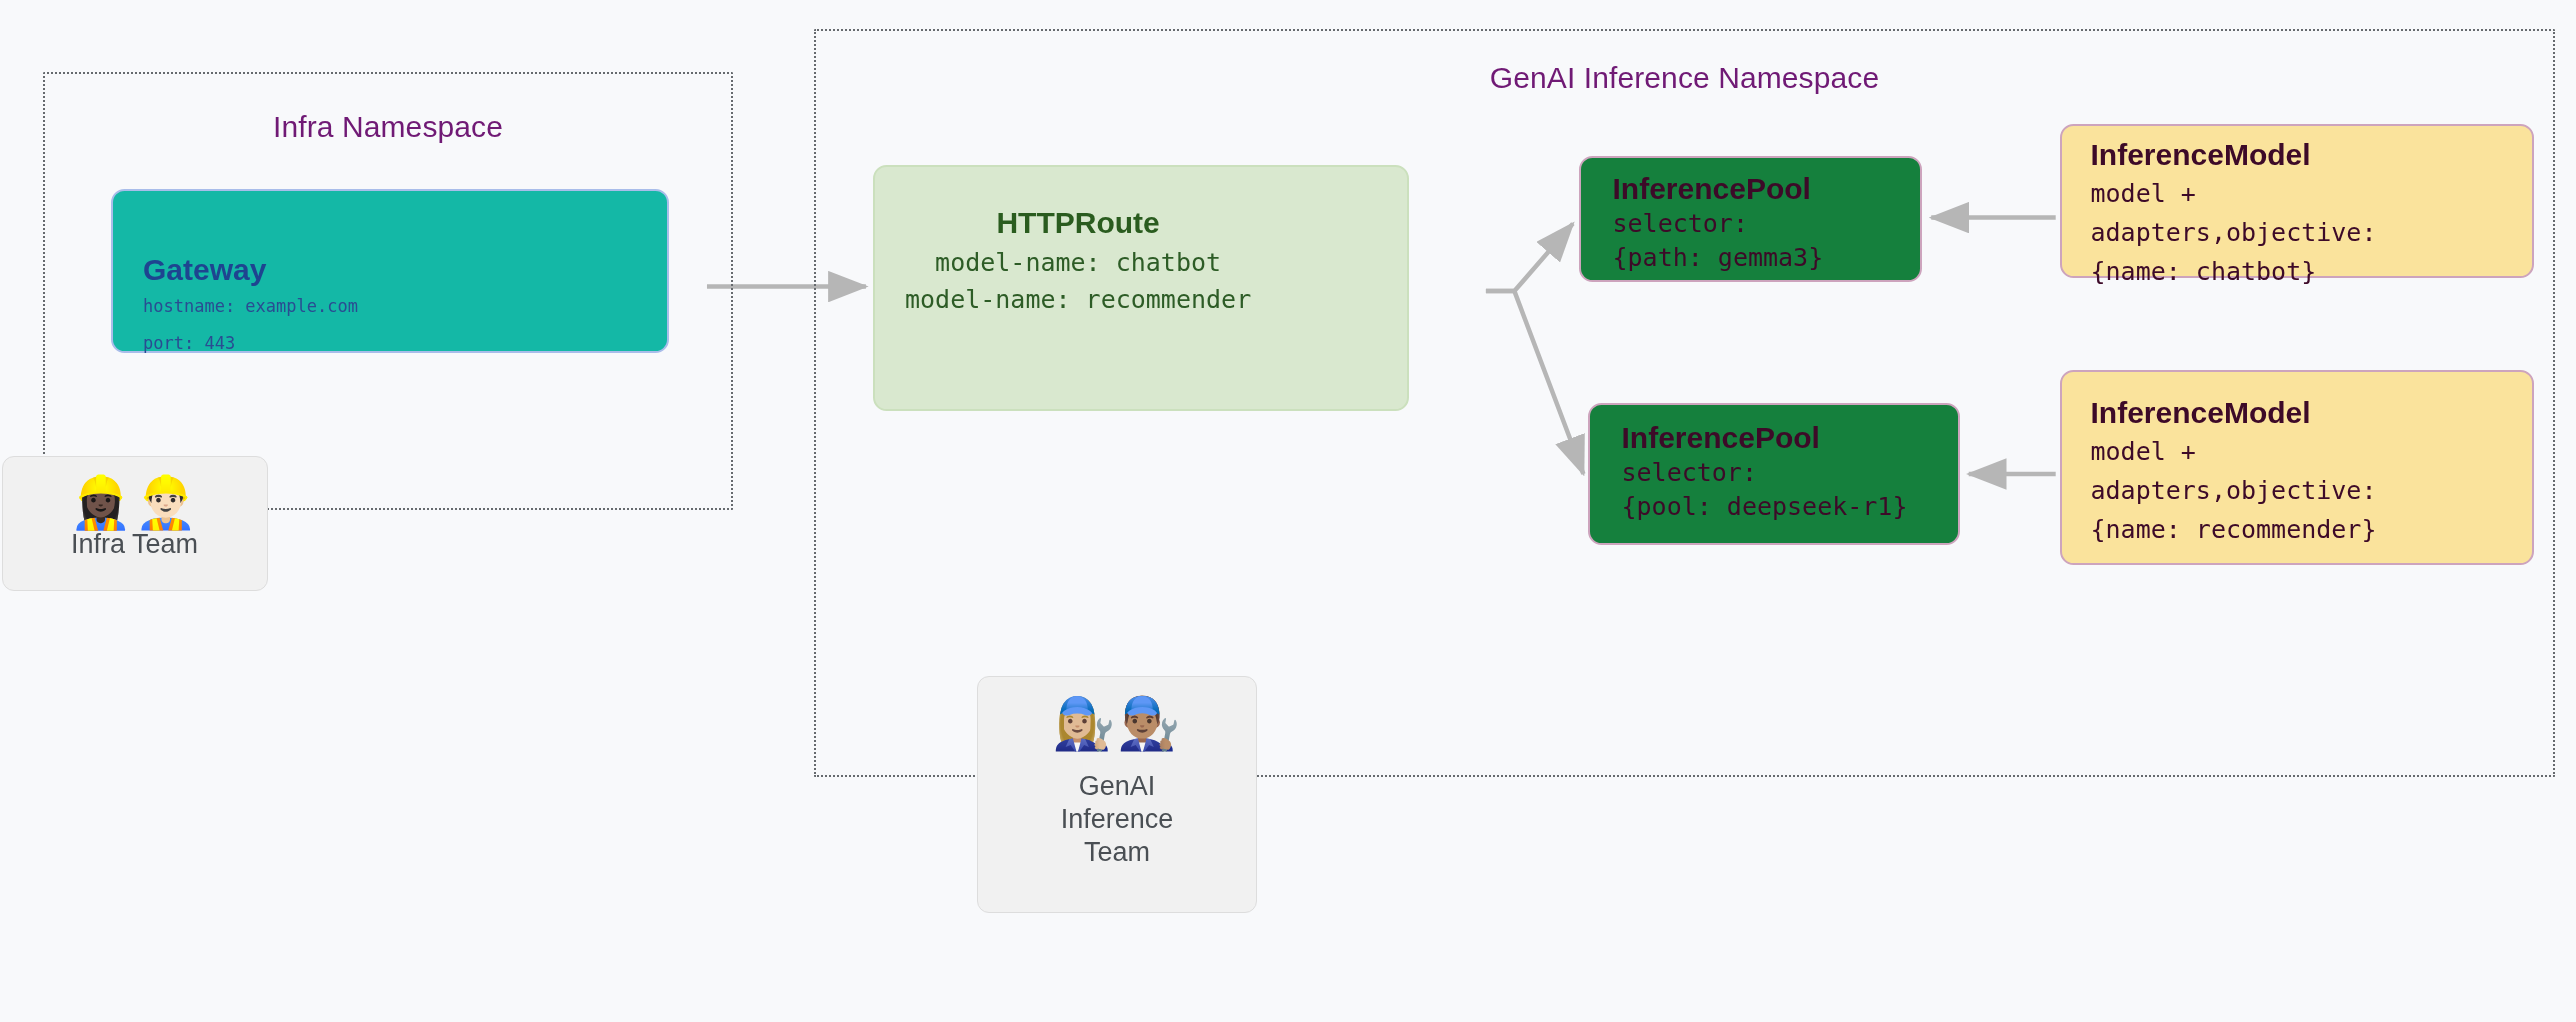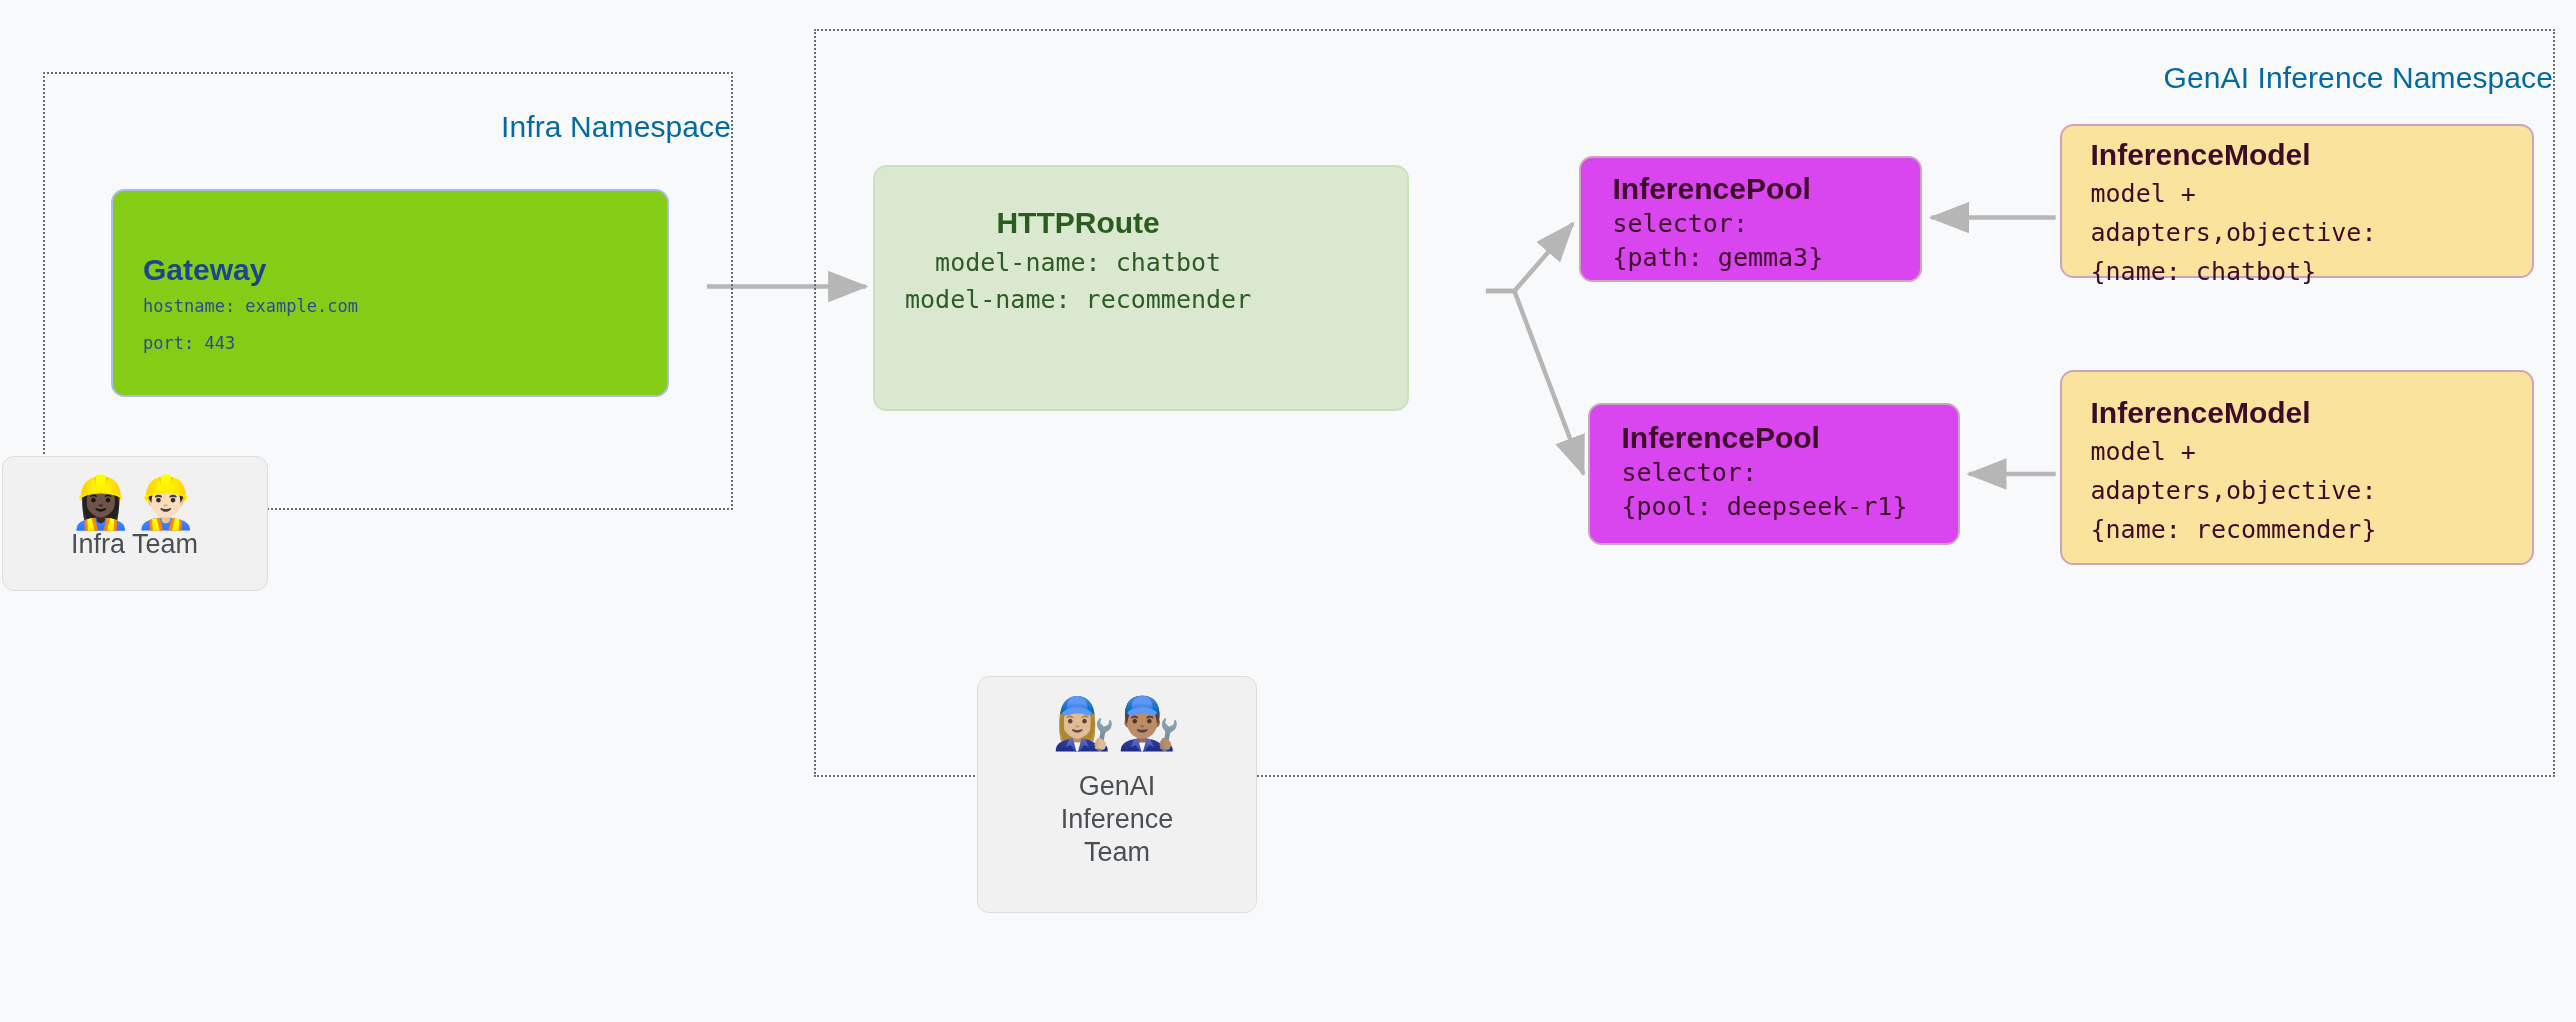--- a/index.html
+++ b/index.html
@@ -23,22 +23,22 @@
     position: absolute;
     border: 2.2px dotted #666a6e;
     border-radius: 1.5px;
     background: transparent;
     box-sizing: border-box;
   }
   .namespace-title {
     position: absolute;
     left: 0;
     right: 0;
-    text-align: right;
-    color: #0369a1;
+    text-align: center;
+    color: #701a75;
     font-size: 30px;
     font-family: "Liberation Sans", sans-serif;
     font-weight: 400;
     letter-spacing: 0.1px;
     white-space: nowrap;
   }
 
   
   .node {
     position: absolute;
@@ -53,42 +53,42 @@
     font-weight: bold;
     white-space: nowrap;
   }
   .node .mono {
     font-family: "DejaVu Sans Mono", "Liberation Mono", monospace;
     white-space: pre;
   }
 
   
   #node-gateway {
-    left: 111px; top: 189px; width: 558px; height: 208px;
-    background: #84cc16;
+    left: 111px; top: 189px; width: 558px; height: 164px;
+    background: #14b8a6;
     border-color: #a9bdea;
   }
   #node-gateway .inner { position: absolute; left: 30px; top: 61px; }
   #node-gateway .title { color: #1e4490; font-size: 30px; line-height: 36px; }
   #node-gateway .mono  { color: #2a4c92; font-size: 17px; line-height: 37px; }
 
   
   #node-httproute {
     left: 873px; top: 165px; width: 536px; height: 246px;
     background: #d9e8cf;
     border-color: #cbe0bd;
     text-align: center;
   }
   #node-httproute .inner { position: absolute; left: 30px; top: 34px; }
   #node-httproute .title { color: #2a5c1f; font-size: 30px; line-height: 43px; }
   #node-httproute .mono  { color: #2d5c26; font-size: 25px; line-height: 37px; }
 
   
   .pool {
-    background: #d946ef;
+    background: #15803d;
     border-color: #cda4bd;
   }
   .pool .title { color: #3d0a28; font-size: 30px; line-height: 37px; }
   .pool .mono  { color: #3d0a28; font-size: 25px; line-height: 34px; }
   #node-pool-1 { left: 1579px; top: 156px; width: 343px; height: 126px; }
   #node-pool-1 .inner { position: absolute; left: 31.5px; top: 12px; }
   #node-pool-2 { left: 1588px; top: 403px; width: 372px; height: 142px; }
   #node-pool-2 .inner { position: absolute; left: 31.5px; top: 13.5px; }
 
   

